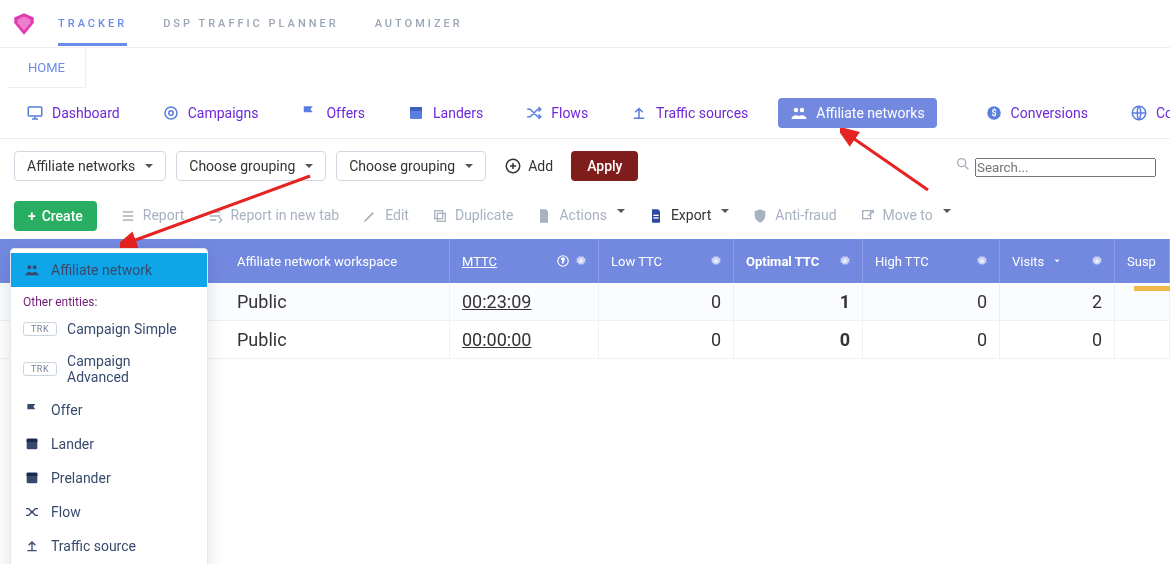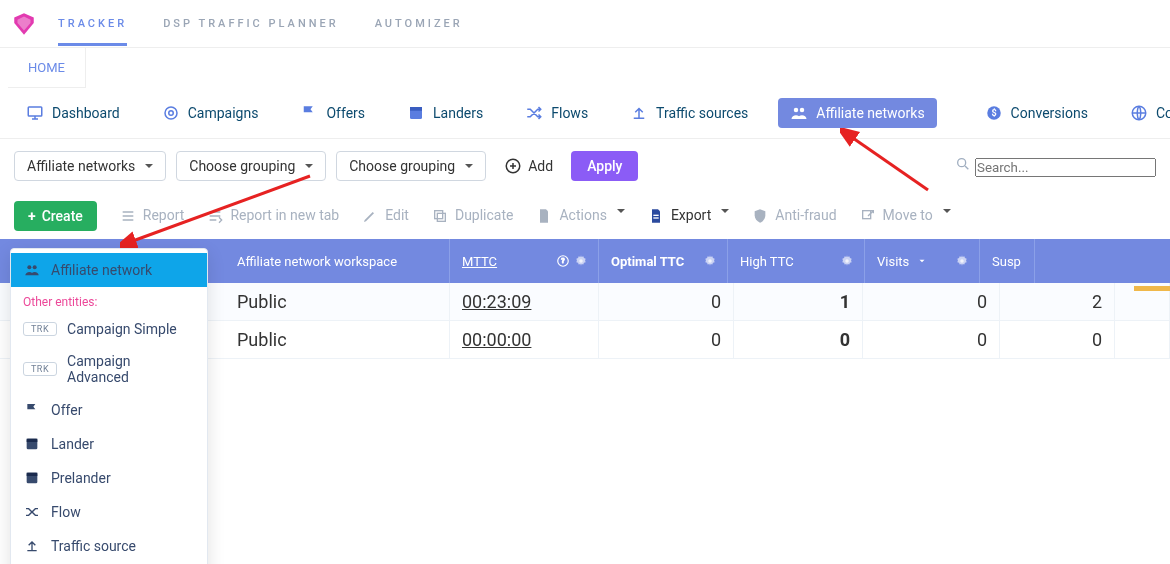--- a/index.html
+++ b/index.html
@@ -7,29 +7,29 @@
 
 .topnav { display:flex; align-items:center; height:48px; padding:0 10px; border-bottom:1px solid #eee; }
 .logo { width:28px; height:28px; margin-right:20px; display:flex; align-items:center; justify-content:center; }
 .topnav a { color:#9aa5b5; letter-spacing:3px; font-size:11px; font-weight:500; margin-right:36px; text-decoration:none; }
 .topnav a.active { color:#6b8be8; position:relative; }
 .topnav a.active::after { content:""; position:absolute; left:0; right:0; bottom:-16px; height:3px; background:#6b8be8; }
 
 .hometab { display:inline-block; padding:12px 20px; color:#6b8be8; font-size:13px; border:1px solid #eee; border-top:none; border-left:none; margin-left:8px; }
 
 .catbar { display:flex; align-items:center; padding:10px 14px; border-bottom:1px solid #eee; gap:18px; overflow:hidden; white-space:nowrap; }
-.catbar .item { display:flex; align-items:center; gap:8px; color:#0c4a6e; cursor:pointer; padding:6px 12px; border-radius:4px; }
+.catbar .item { display:flex; align-items:center; gap:8px; color:#6d28d9; cursor:pointer; padding:6px 12px; border-radius:4px; }
 .catbar .item.selected { background:#7389e0; color:#fff; }
 .catbar .sep { width:1px; height:24px; background:#e2e8f0; }
 .ico { width:18px; height:18px; display:inline-flex; align-items:center; justify-content:center; }
 
 .filterbar { display:flex; align-items:center; gap:10px; padding:12px 14px; }
 .selectbox { border:1px solid #d0d7e0; padding:6px 12px; border-radius:4px; display:flex; align-items:center; gap:6px; cursor:pointer; background:#fff; }
 .btn-add { display:flex; align-items:center; gap:6px; color:#333; cursor:pointer; padding:6px 8px; }
-.btn-apply { background:#8b5cf6; color:#fff; padding:7px 16px; border-radius:4px; cursor:pointer; font-weight:500; }
+.btn-apply { background:#7f1d1d; color:#fff; padding:7px 16px; border-radius:4px; cursor:pointer; font-weight:500; }
 
 .toolbar { display:flex; align-items:center; gap:22px; padding:8px 14px; position:relative; }
 .btn-create { background:#27ae60; color:#fff; padding:7px 14px; border-radius:4px; display:flex; align-items:center; gap:6px; cursor:pointer; font-weight:500; }
 .toolbtn { display:flex; align-items:flex-start; gap:6px; color:#a8b2c0; cursor:default; }
 .toolbtn.enabled { color:#333; cursor:pointer; }
 .thead { display:flex; background:#7389e0; color:#fff; height:44px; }
 .th { display:flex; align-items:center; padding:0 12px; border-right:1px solid #8ba0e8; font-size:13px; position:relative; }
 .th .gear { position:absolute; right:8px; opacity:.9; }
 .th .q { position:absolute; right:26px; }
 .tbody .tr { display:flex; height:38px; border-bottom:1px solid #edf2f7; }
@@ -43,21 +43,21 @@
 .col-lttc { width:135px; }
 .col-ottc { width:129px;font-weight:bold; }
 .col-httc { width:137px; }
 .col-vis  { width:115px; }
 .col-sus  { width:55px; }
 .offset-left { width:225px; flex:0 0 225px; }
 
 .dropdown { position:absolute; left:10px; top:248px; width:198px; background:#fff; border:1px solid #e2e8f0; box-shadow:0 6px 18px rgba(0,0,0,.12); border-radius:4px; padding:4px 0; z-index:50; }
 .dropdown .row { display:flex; align-items:center; gap:10px; padding:8px 12px; color:#374a6d; cursor:pointer; }
 .dropdown .row.selected { background:#0ea5e9; }
-.dropdown .hdr { padding:8px 12px 4px; color:#ec4899; font-size:12px; }
+.dropdown .hdr { padding:8px 12px 4px; color:#701a75; font-size:12px; }
 .trk { font-size:9px; border:1px solid #cbd5e0; border-radius:3px; padding:1px 7px; color:#718096; letter-spacing:.5px; }
 
 .arrow { position:absolute; pointer-events:none; }
 .chev::after { content:""; display:inline-block; border:4px solid transparent; border-top-color:#555; transform:translateY(2px); margin-left:4px; }
 
 svg { display:block; }
 </style>
 </head>
 <body>
 
@@ -280,20 +280,29 @@
         <span>Affiliate network workspace</span>
       </div>
     <div class="th col-mttc">
         <span>MTTC</span>
         <span class="q ico">
           <svg width="14" height="14" viewBox="0 0 24 24" fill="none" stroke="#fff" stroke-width="2">
             <circle cx="12" cy="12" r="9"></circle>
             <text x="12" y="16" text-anchor="middle" fill="#fff" font-size="12">?</text>
           </svg>
         </span>
+        <span class="gear ico">
+          <svg width="14" height="14" viewBox="0 0 24 24" fill="#fff">
+            <circle cx="12" cy="12" r="3"></circle>
+            <path d="M12 2l1 3 3-1 1 3 3 1-1 3 1 3-3 1-1 3-3-1-1 3-1-3-3 1-1-3-3-1 1-3-1-3 3-1 1-3 3 1z" opacity=".7"></path>
+          </svg>
+        </span>
+      </div>
+    <div class="th col-lttc">
+        <span>Low TTC</span>
         <span class="gear ico">
           <svg width="14" height="14" viewBox="0 0 24 24" fill="#fff">
             <circle cx="12" cy="12" r="3"></circle>
             <path d="M12 2l1 3 3-1 1 3 3 1-1 3 1 3-3 1-1 3-3-1-1 3-1-3-3 1-1-3-3-1 1-3-1-3 3-1 1-3 3 1z" opacity=".7"></path>
           </svg>
         </span>
       </div>
     <div class="th col-ottc">
         <span>Optimal TTC</span>
         <span class="gear ico">

